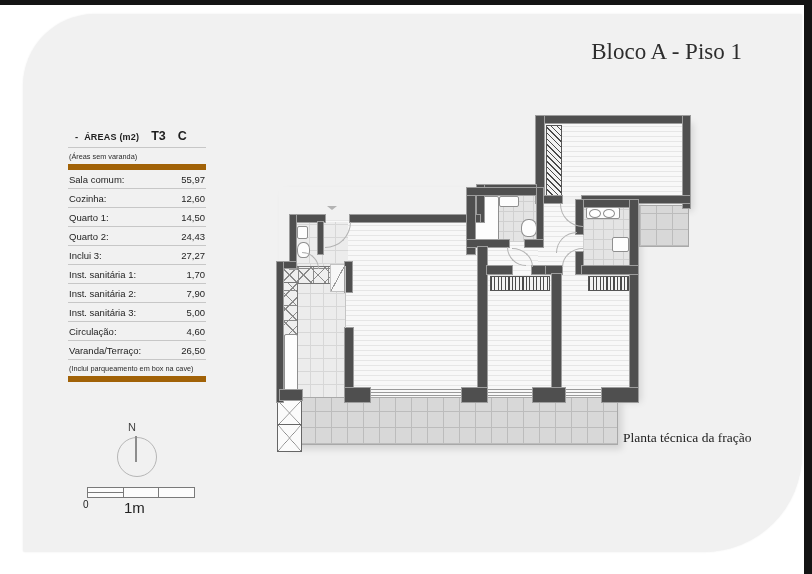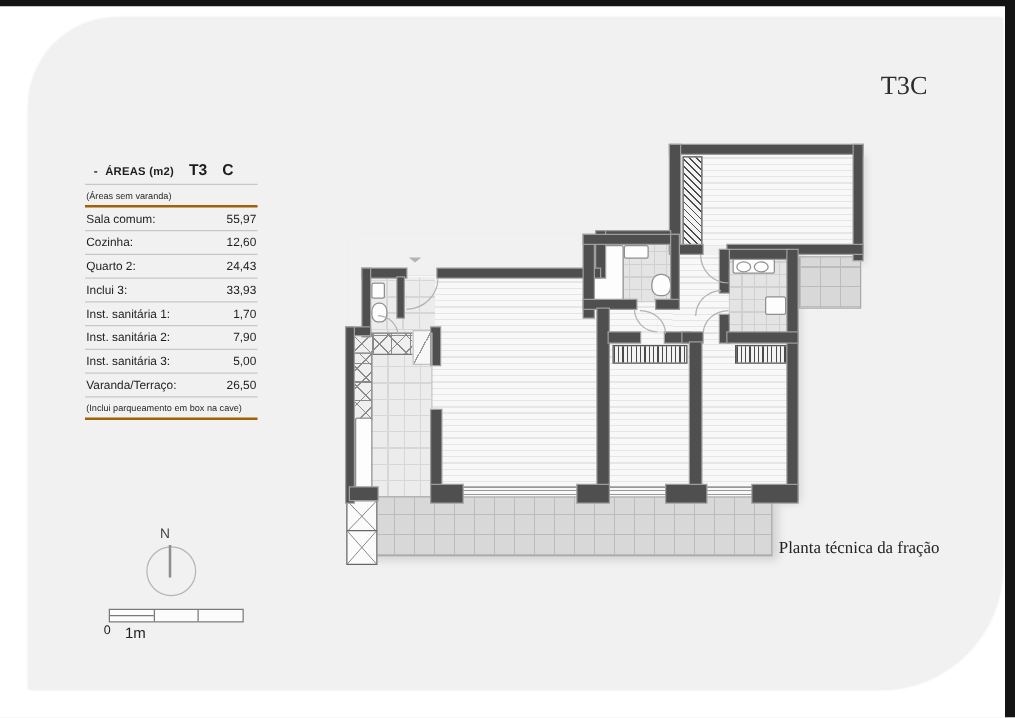--- a/index.html
+++ b/index.html
@@ -18,32 +18,32 @@
   .title .l2{font-size:21px;line-height:1;margin-top:18px}
   
   .tbl{left:68px;top:126px;width:138px;font-size:9.5px}
   .trow{display:flex;justify-content:space-between;align-items:baseline;border-bottom:1px solid #c7c7c7;padding:4px 1px 3px 1px}
   .trow .lab{white-space:nowrap}
   .trow .val{white-space:nowrap}
   .thead{font-weight:bold;border-bottom:1px solid #c7c7c7;padding:3px 1px 4px 1px;display:flex;align-items:baseline;gap:6px}
   .thead .bullet{margin-left:6px}
   .thead .ttl{font-size:9px;letter-spacing:.2px}
   .thead .big{font-size:12.5px;margin-left:6px}
-  .tnote{font-size:7.3px;color:#2a2a2a;border-bottom:2px solid #a16207;padding:4px 1px 3px 1px}
+  .tnote{font-size:7.3px;color:#2a2a2a;border-bottom:6px solid #a16207;padding:4px 1px 3px 1px}
   
   .compass-n{left:128px;top:421px;font-size:11px;color:#444}
   .compass-circle{left:117px;top:437px;width:38px;height:38px;border:1px solid #b6b6b6;border-radius:50%}
   .compass-needle{left:135px;top:436px;width:1.5px;height:26px;background:#8d8d8d}
   
   .sbar{left:87px;top:487px;width:106px;height:9px;border:1px solid #7a7a7a;background:#fcfcfc}
   .sbar .d1{position:absolute;left:35px;top:0;width:1px;height:9px;background:#7a7a7a}
   .sbar .d2{position:absolute;left:70px;top:0;width:1px;height:9px;background:#7a7a7a}
   .sbar .mid{position:absolute;left:0;top:4px;width:35px;height:1px;background:#7a7a7a}
   .slab0{left:83px;top:499px;font-size:10px;color:#222}
-  .slab1{left:100px;top:499px;font-size:12px;color:#222}
+  .slab1{left:124px;top:499px;font-size:15px;color:#222}
   
   .caption{left:623px;top:430px;font-family:"Liberation Serif",serif;font-size:13.5px;color:#222}
   
   #plan{left:272px;top:112px;width:420px;height:340px}
   #plan > div{position:absolute}
   .w{background:#4f4f4f;box-shadow:0 0 0 1px #9d9d9d}
   .fs{background:repeating-linear-gradient(0deg,#e6e6e6 0 1px,#f8f8f8 1px 5px)}
   .ft{background-color:#ececec;background-image:repeating-linear-gradient(0deg,#d7d7d7 0 1px,transparent 1px 13px),repeating-linear-gradient(90deg,#d7d7d7 0 1px,transparent 1px 13px)}
   .fb{background-color:#e4e4e4;background-image:repeating-linear-gradient(0deg,#d0d0d0 0 1px,transparent 1px 10px),repeating-linear-gradient(90deg,#d0d0d0 0 1px,transparent 1px 10px)}
   .tr{background-color:#d8d8d8;background-image:repeating-linear-gradient(0deg,#bcbcbc 0 1px,transparent 1px 16px),repeating-linear-gradient(90deg,#bcbcbc 0 1px,transparent 1px 16px);outline:1px solid #a9a9a9}
@@ -74,58 +74,66 @@
   .chev{left:55px;top:94px;width:0;height:0;border-left:5px solid transparent;border-right:5px solid transparent;border-top:4px solid #b3b3b3}
 </style>
 </head>
 <body>
 
 <div class="abs frame-top"></div>
 <div class="abs frame-right"></div>
 <div class="abs card"></div>
 
 <div class="abs title">
-  <div class="l2">T3C</div>
+  <div class="l1">Bloco A - Piso 1</div>
 </div>
 
 <div class="abs tbl">
   <div class="thead">
     <span class="bullet">-</span>
     <span class="ttl">ÁREAS (m2)</span>
     <span class="big">T3</span>
     <span class="big">C</span>
   </div>
   <div class="tnote">(Áreas sem varanda)</div>
   <div class="trow">
     <span class="lab">Sala comum:</span>
     <span class="val">55,97</span>
   </div>
   <div class="trow">
     <span class="lab">Cozinha:</span>
     <span class="val">12,60</span>
   </div>
   <div class="trow">
+    <span class="lab">Quarto 1:</span>
+    <span class="val">14,50</span>
+  </div>
+  <div class="trow">
     <span class="lab">Quarto 2:</span>
     <span class="val">24,43</span>
   </div>
   <div class="trow">
     <span class="lab">Inclui 3:</span>
-    <span class="val">33,93</span>
+    <span class="val">27,27</span>
   </div>
   <div class="trow">
     <span class="lab">Inst. sanitária 1:</span>
     <span class="val">1,70</span>
   </div>
   <div class="trow">
     <span class="lab">Inst. sanitária 2:</span>
     <span class="val">7,90</span>
   </div>
   <div class="trow">
     <span class="lab">Inst. sanitária 3:</span>
     <span class="val">5,00</span>
+  </div>
+  <div class="trow">
+    <span class="lab">Circulação:</span>
+    <span class="val">4,60</span>
   </div>
   <div class="trow">
     <span class="lab">Varanda/Terraço:</span>
     <span class="val">26,50</span>
   </div>
   <div class="tnote">(Inclui parqueamento em box na cave)</div>
 </div>
 
 <div class="abs compass-n">N</div>
 <div class="abs compass-circle"></div>

